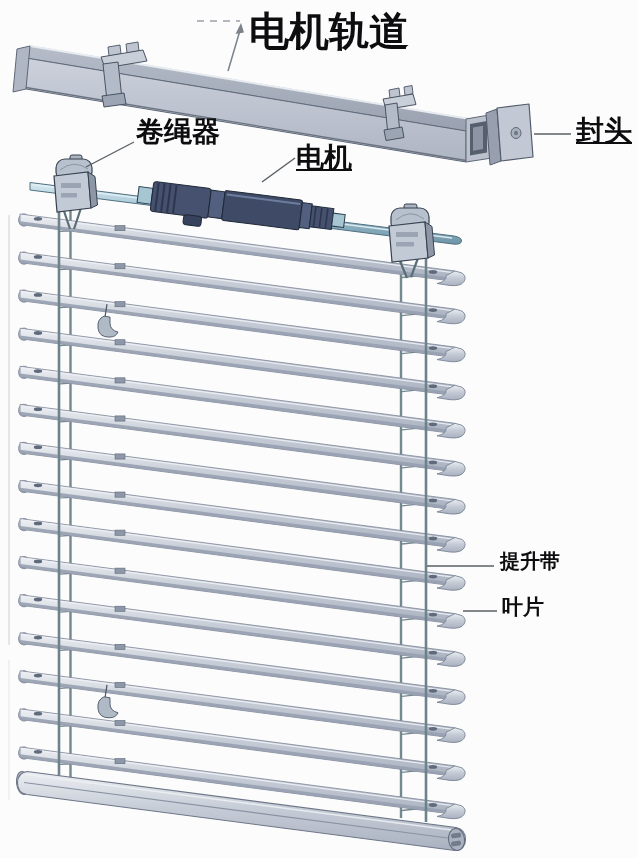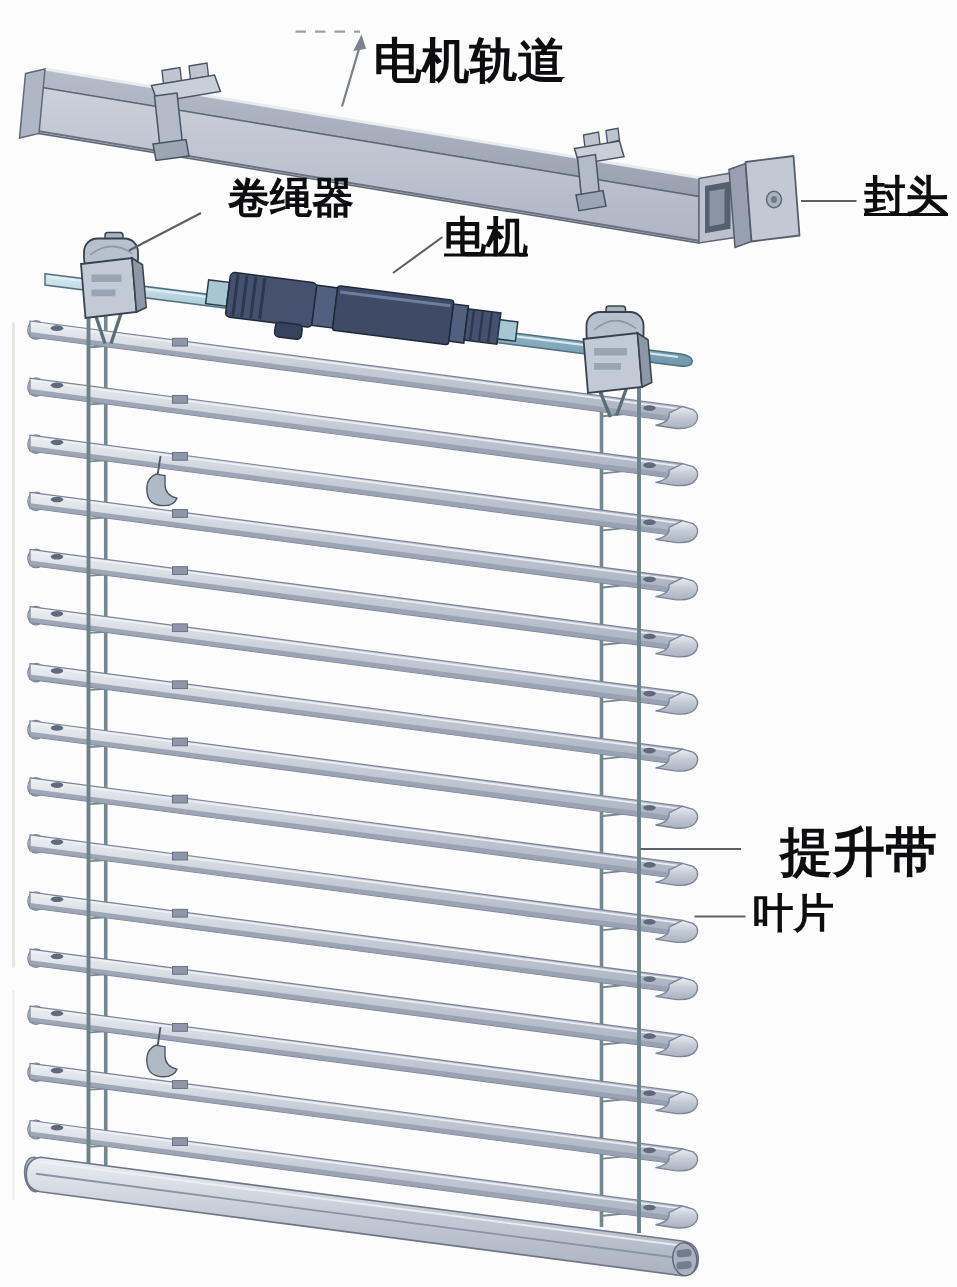--- a/index.html
+++ b/index.html
@@ -11,26 +11,26 @@
     font-family:"Liberation Sans","DejaVu Sans",sans-serif;
   }
   .stage svg{position:absolute;left:0;top:0;}
   .label{
     position:absolute;
     font-weight:700;
     color:#0d0d0f;
     white-space:nowrap;
     line-height:1;
   }
-  .label-track {left:249px;top:24px;font-size:32px;}
-  .label-winder{left:152px;top:118px;font-size:28px;}
+  .label-track {left:249px;top:11px;font-size:40px;}
+  .label-winder{left:136px;top:118px;font-size:28px;}
   .label-motor {left:296px;top:144px;font-size:28px;text-decoration:underline;}
   .label-endcap{left:576px;top:117px;font-size:28px;text-decoration:underline;}
-  .label-lift  {left:520px;top:551px;font-size:35px;text-align:center;}
-  .label-slat  {left:502px;top:596px;font-size:27px;}
+  .label-lift  {left:500px;top:551px;font-size:20px;text-align:center;}
+  .label-slat  {left:502px;top:596px;font-size:21px;}
 </style>
 </head>
 <body>
 
 <div class="stage">
 
 <svg width="638" height="858" viewBox="0 0 638 858">
   <defs>
     <linearGradient id="slatGrad" x1="0" y1="0" x2="0" y2="1">
       <stop offset="0" stop-color="#eceff3"></stop>

